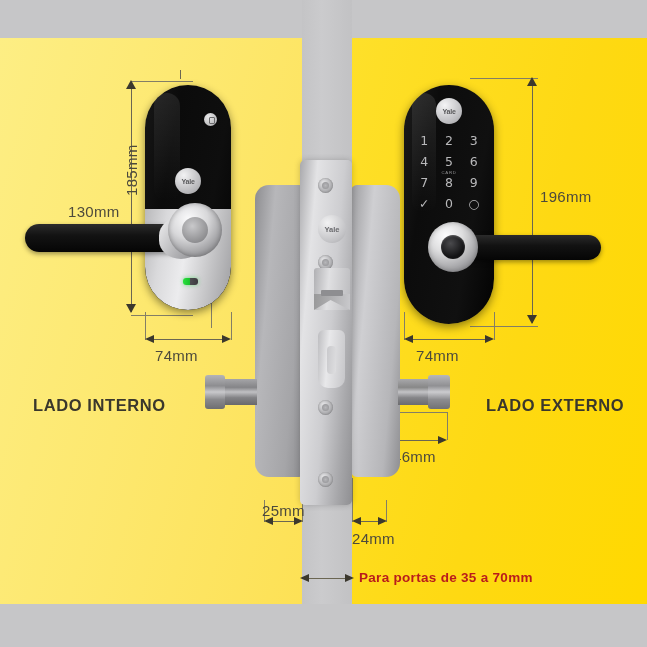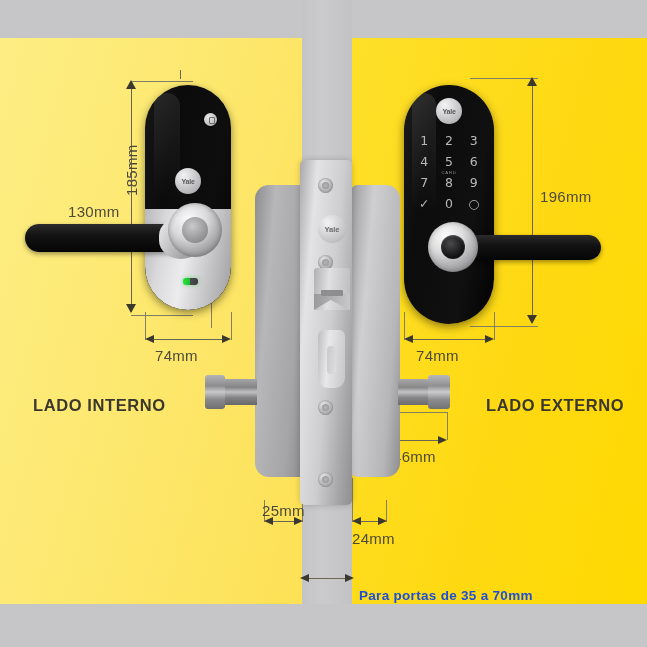--- a/index.html
+++ b/index.html
@@ -235,21 +235,21 @@
   <div class="ext" style="left:352px;top:478px;width:1px;height:44px;"></div>
   <div class="ext" style="left:386px;top:500px;width:1px;height:22px;"></div>
   <div class="dimline hline" style="left:358px;top:521px;width:24px;"></div>
   <div class="arrow ar-left" style="left:352px;top:517px;"></div>
   <div class="arrow ar-right" style="left:378px;top:517px;"></div>
   <div class="dimtext" style="left:352px;top:530px;">24mm</div>
 
   <div class="dimline hline" style="left:308px;top:578px;width:38px;"></div>
   <div class="arrow ar-left" style="left:300px;top:574px;"></div>
   <div class="arrow ar-right" style="left:345px;top:574px;"></div>
-  <div class="dimtext" style="left:359px;top:570px;font-weight:bold;color:#1d4ed8;font-size:13.5px;margin-top:18px;">Para portas de 35 a 70mm</div>
+  <div class="dimtext" style="left:359px;top:570px;font-weight:bold;color:#b91c1c;font-size:13.5px;">Para portas de 35 a 70mm</div>
 
   <div class="sidelabel" style="left:486px;top:396px;">LADO EXTERNO</div>
   <div class="sidelabel" style="left:33px;top:396px;">LADO INTERNO</div>
 
   <div id="lock-interior">
     <div id="int-body">
       <div id="int-gloss"></div>
     </div>
     <div id="int-sensor"></div>
     <div id="int-yale">

